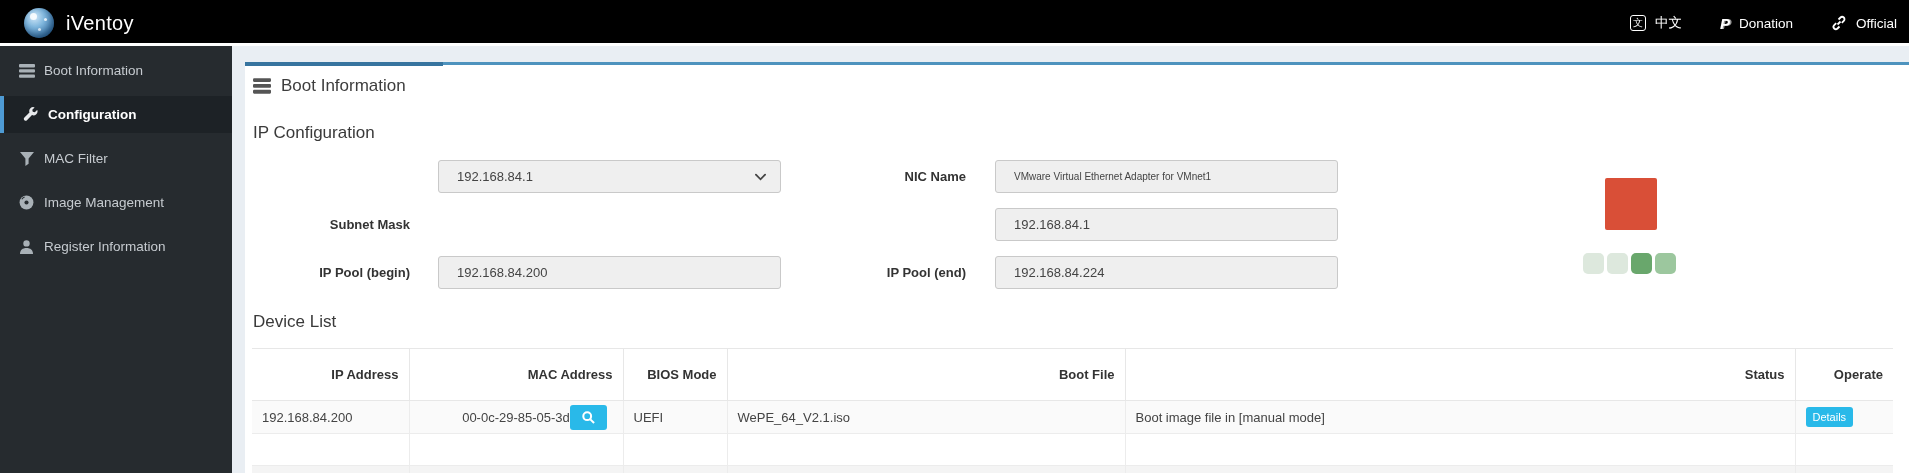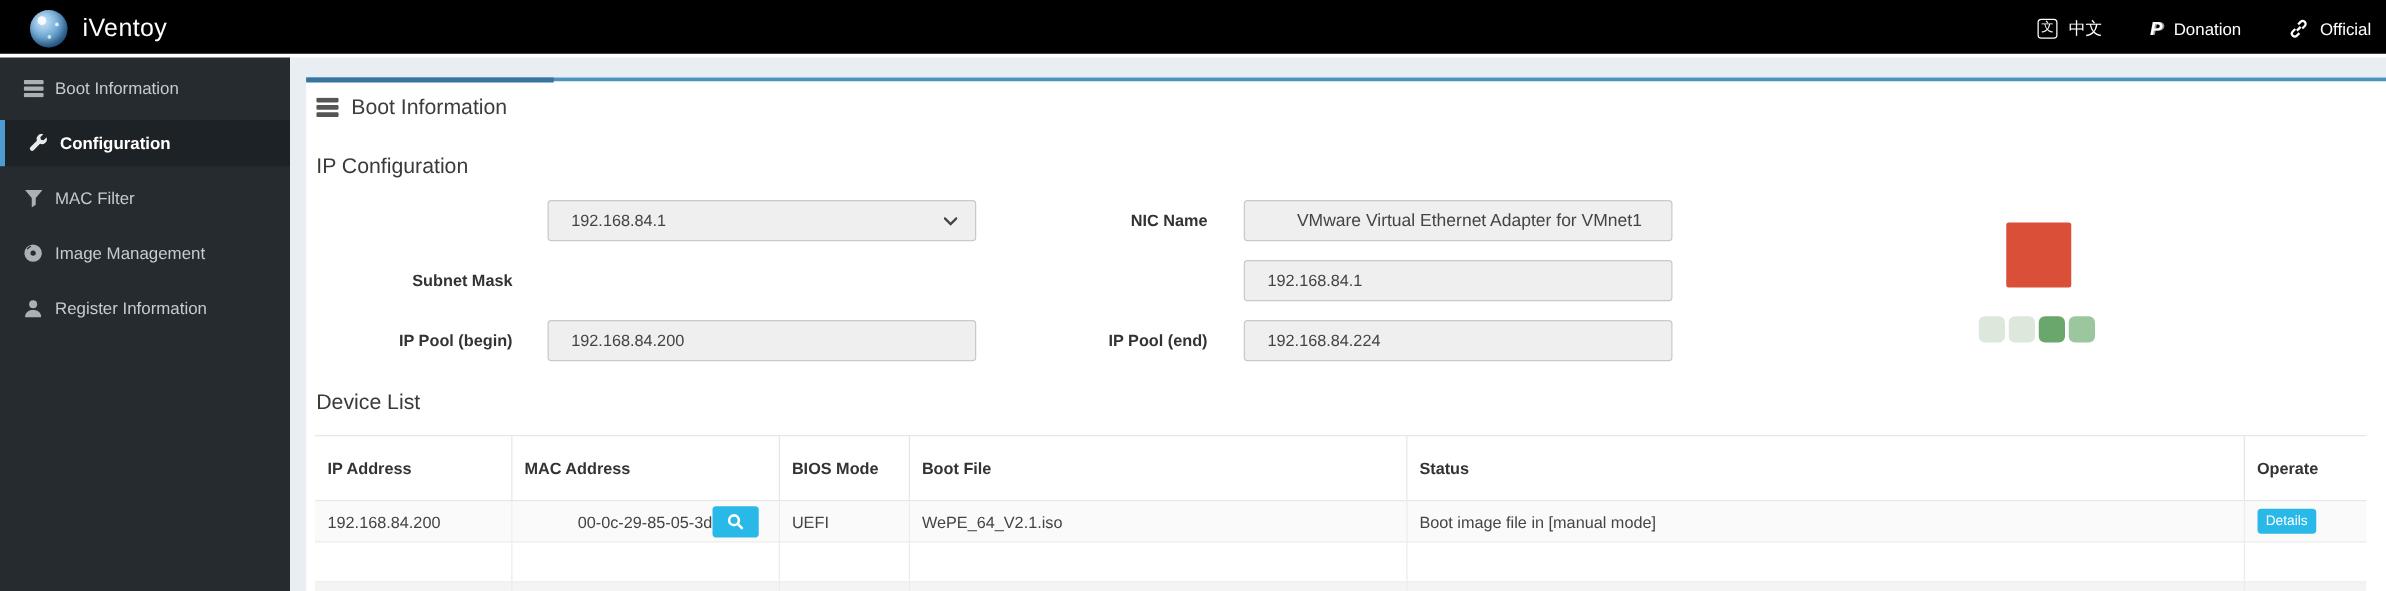--- a/index.html
+++ b/index.html
@@ -52,38 +52,38 @@
   .t-ipconf { top:58px; }
   .t-devlist { top:247px; }
 
   
   .f-label { position:absolute; width:165px; text-align:right; font-size:13px; font-weight:bold;
              color:#333; line-height:33px; }
   .f-label.r { width:200px; }
   .f-field { position:absolute; width:343px; height:33px; background:#efefef;
              border:1px solid #c9c9c9; border-radius:3px; font-size:13px; color:#444;
              line-height:31px; padding-left:18px; white-space:nowrap; overflow:hidden; }
-  .f-field.sm { font-size:14px;text-align:center; }
+  .f-field.sm { font-size:10px; }
   .f-select { cursor:pointer; }
   .chev { position:absolute; right:14px; top:12px; width:11px; height:8px; }
   .row1 { top:95px; } .row2 { top:143px; } .row3 { top:191px; }
   .c1l { left:0; } .c1f { left:193px; } .c2l { left:521px; } .c2f { left:750px; }
 
   
   .stop-btn { position:absolute; left:1360px; top:113px; width:52px; height:52px;
               background:#d94f37; border:none; border-radius:2px; cursor:pointer; }
   .cells { position:absolute; left:1338px; top:188px; display:flex; gap:3px; }
   .cell { width:21px; height:21px; border-radius:5px; }
 
   
   .tbl-wrap { position:absolute; left:7px; top:283px; width:1641px; }
   table { border-collapse:collapse; table-layout:fixed; width:1641px; }
   col.c-ip{width:157px} col.c-mac{width:214px} col.c-bios{width:104px}
   col.c-boot{width:398px} col.c-status{width:670px} col.c-op{width:98px}
-  th { text-align:left; font-size:13px; font-weight:bold; color:#333;
+  th { text-align:right; font-size:13px; font-weight:bold; color:#333;
        padding:18px 10px; border-top:1px solid #e7e7e7; border-bottom:1px solid #e7e7e7;
        border-right:1px solid #e7e7e7; background:#fff; }
   th:last-child { border-right:none;margin-left:14px; }
   td { font-size:13px; color:#444; padding:6px 10px; height:33px;
        border-bottom:1px solid #ececec; border-right:1px solid #ececec; }
   td:last-child { border-right:none; }
   tr.r-data { background:#fafafa; }
   tr.r-empty1 { background:#fff; } tr.r-empty1 td { height:32px; }
   tr.r-empty2 { background:#f4f4f4; } tr.r-empty2 td { height:31px; border-bottom:none; }
   .mac-cell { position:relative;text-align:center; }

